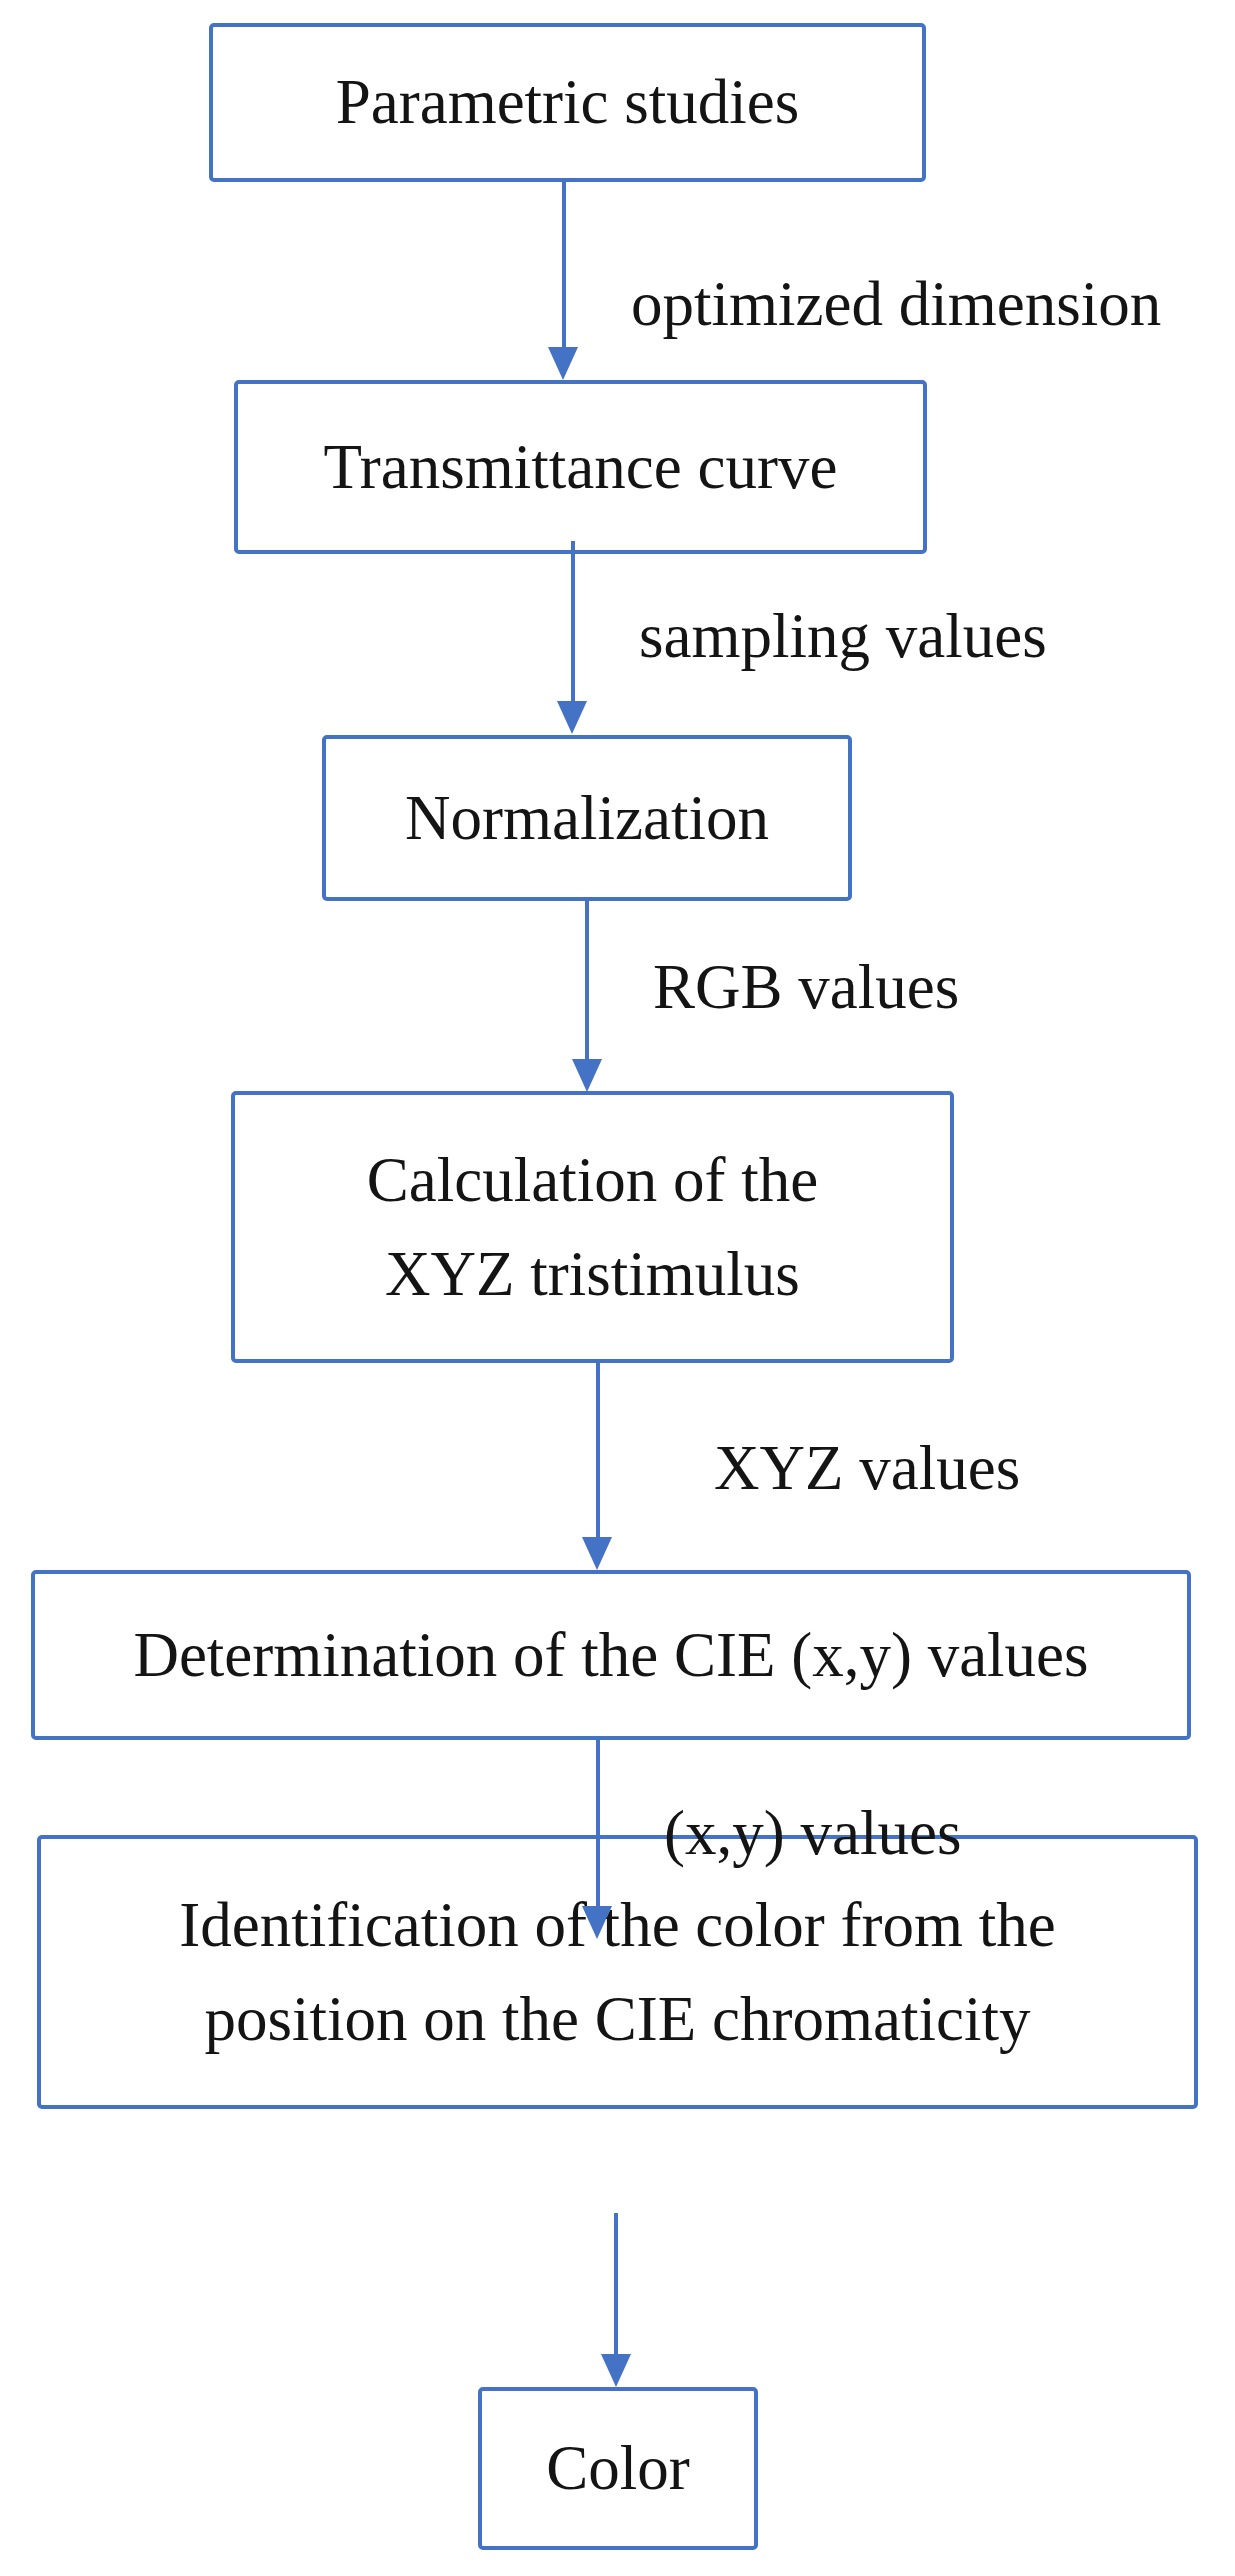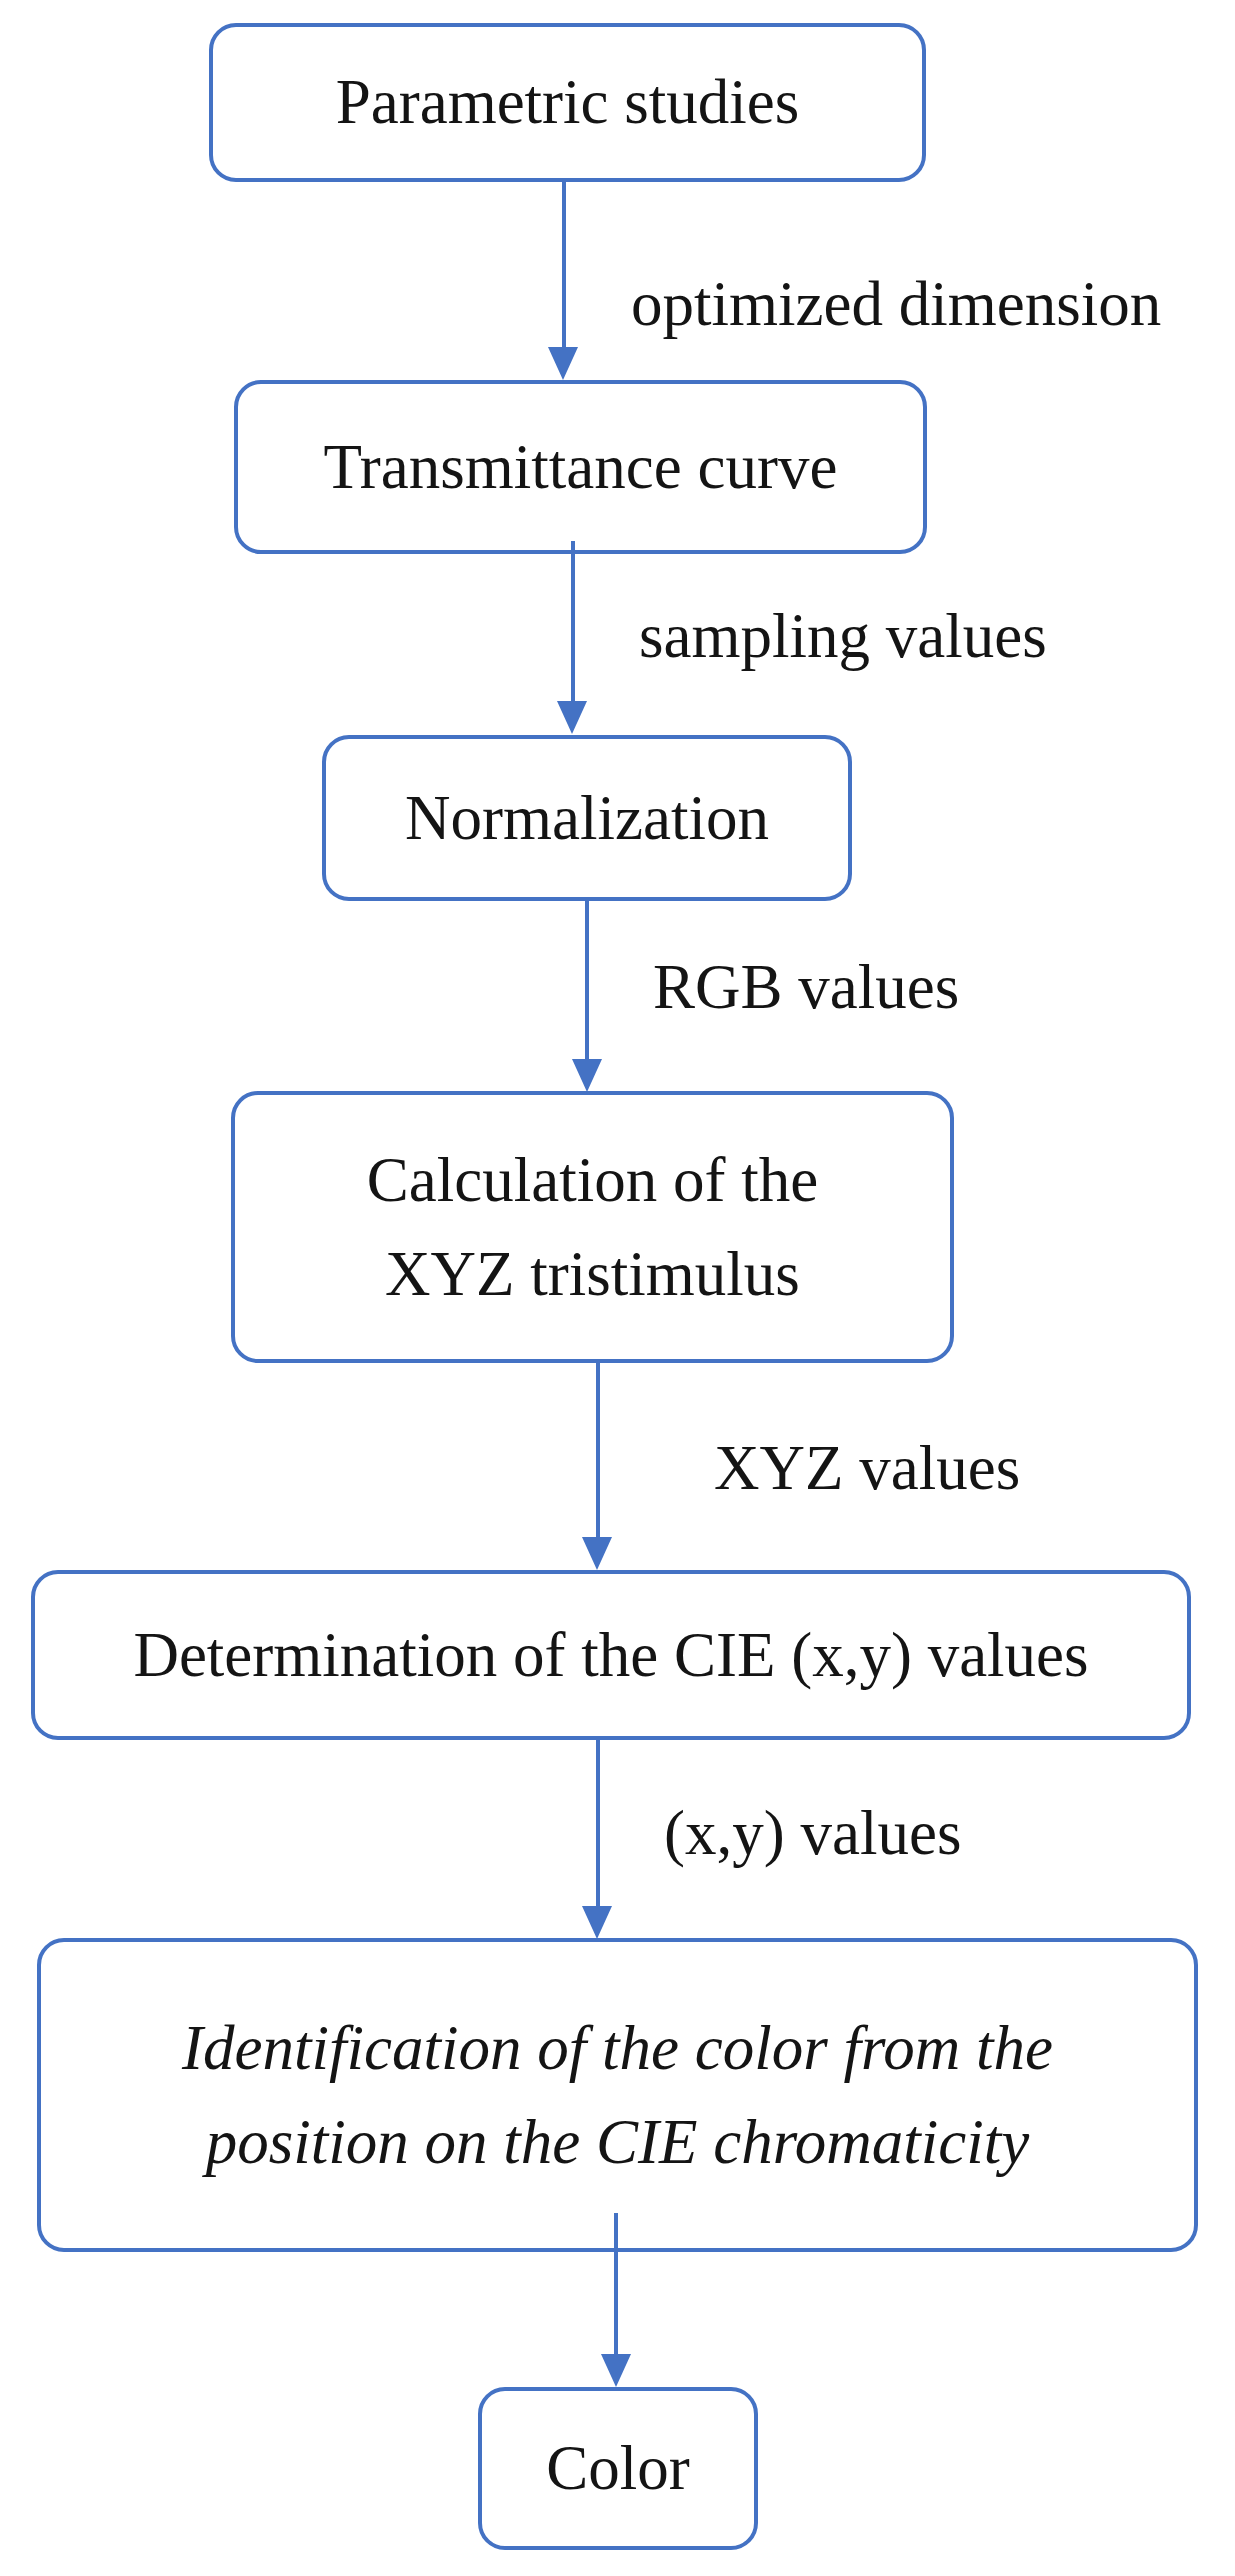--- a/index.html
+++ b/index.html
@@ -18,36 +18,36 @@
     font-family: "Liberation Serif", "DejaVu Serif", serif;
     color: var(--text);
     overflow: hidden;
   }
 
   
   .node {
     position: absolute;
     background: var(--bg);
     border: 4.5px solid var(--accent);
-    border-radius: 27px;
+    border-radius: 5px;
     display: flex;
     flex-direction: column;
     align-items: center;
     justify-content: center;
     text-align: center;
     font-size: 63px;
     line-height: 1.5;
     white-space: nowrap;
   }
   .n1 { left: 209px;  top: 22.6px;   width: 717px;  height: 159px; }
   .n2 { left: 234px;  top: 380px;  width: 693px;  height: 174px; }
   .n3 { left: 322px;  top: 735px;  width: 530px;  height: 166px; }
   .n4 { left: 231px;  top: 1091px; width: 723px;  height: 272px; }
   .n5 { left: 31px;   top: 1570px; width: 1160px; height: 170px; }
-  .n6 { left: 37px;   top: 1938px; width: 1161px; height: 314px; font-style: italic; }
+  .n6 { left: 37px;   top: 1835px; width: 1161px; height: 274px; }
   .n7 { left: 478px;  top: 2387px; width: 280px;  height: 163px; }
 
   
   .edge-stem {
     position: absolute;
     width: 3.6px;
     background: var(--accent);
   }
   .edge-head {
     position: absolute;

